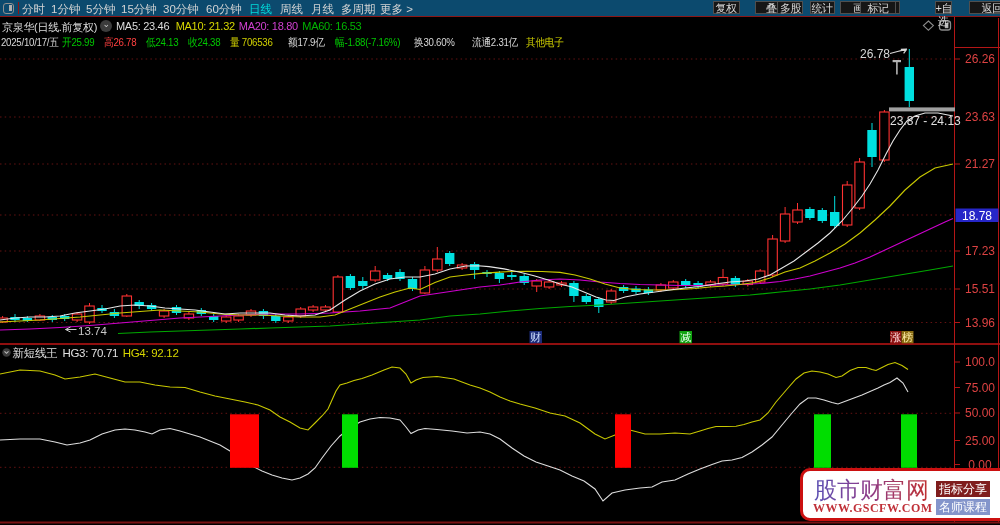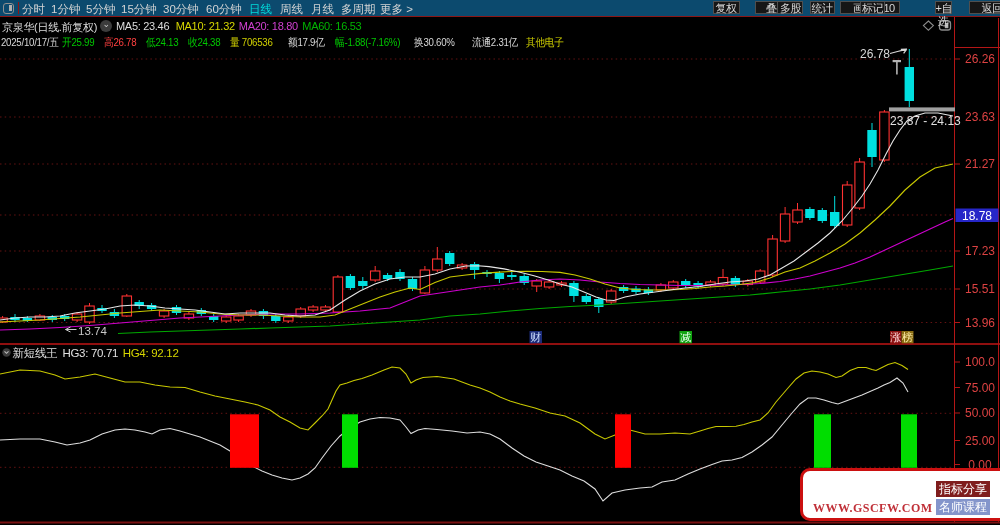--- a/index.html
+++ b/index.html
@@ -265,21 +265,21 @@
   <span class="m" style="left:280px">周线</span>
   <span class="m" style="left:311px">月线</span>
   <span class="m" style="left:341px">多周期</span>
   <span class="m" style="left:380px">更多 &gt;</span>
   <span class="btn" style="left:712.6px;width:27px">复权</span>
   <span class="btn" style="left:755px;width:43px">叠加</span>
   <span class="btn" style="left:777.4px;width:26px">多股</span>
   <span class="btn" style="left:809.5px;width:25px">统计</span>
   <span class="btn" style="left:840.4px;width:46px">画线</span>
   <span class="btn" style="left:871.9px;width:28px">F10</span>
-  <span class="btn" style="left:860px;width:25px">标记</span>
+  <span class="btn" style="left:860px;width:36px">标记</span>
   <span class="btn" style="left:934.6px;width:17px">+自选</span>
   <span class="btn" style="left:969.4px;width:45px">返回</span>
 </div>
 <div id="row2">
   <span class="p" style="left:2px;color:#dcdcdc">京泉华(日线.前复权)</span>
   <span class="p" style="left:100px;top:0px;width:12px;height:12px;background:#3c3c3c;border-radius:50%;text-align:center;line-height:9px;font-size:9px;color:#ccc">⌄</span>
   <span class="p" style="left:116px;color:#dcdcdc">MA5: 23.46</span>
   <span class="p" style="left:175.7px;color:#d6d600">MA10: 21.32</span>
   <span class="p" style="left:238.8px;color:#d040d0">MA20: 18.80</span>
   <span class="p" style="left:302.3px;color:#00b400">MA60: 16.53</span>
@@ -291,17 +291,18 @@
   <span class="p q" style="left:145.5px;color:#00c800">低24.13</span>
   <span class="p q" style="left:187.5px;color:#00c800">收24.38</span>
   <span class="p q" style="left:229.5px;color:#cfcf00">量 706536</span>
   <span class="p q" style="left:287.7px;color:#d8d8d8">额17.9亿</span>
   <span class="p q" style="left:334.6px;color:#00c800">幅-1.88(-7.16%)</span>
   <span class="p q" style="left:414.4px;color:#d8d8d8">换30.60%</span>
   <span class="p q" style="left:471.5px;color:#d8d8d8">流通2.31亿</span>
   <span class="p q" style="left:525.5px;color:#cfcf00">其他电子</span>
 </div>
 <div class="wm">
+  <div class="wm1">股市财富网</div>
   <div class="wm2">WWW.GSCFW.COM</div>
   <div class="bdg" style="top:10px;background:#7f1d1d">指标分享</div>
   <div class="bdg" style="top:28px;background:#8495cb">名师课程</div>
 </div>
 </div>
 
 </body></html>

